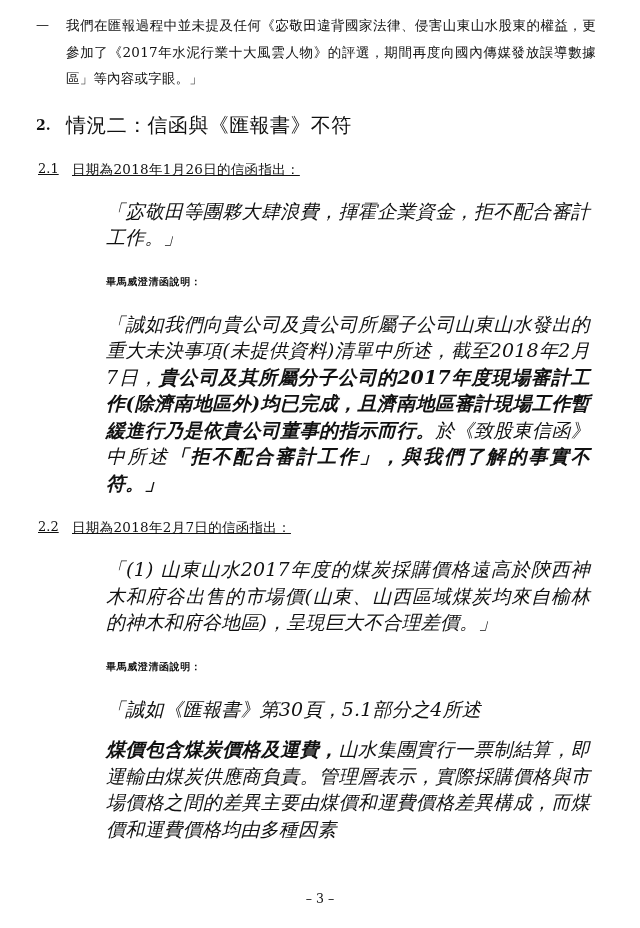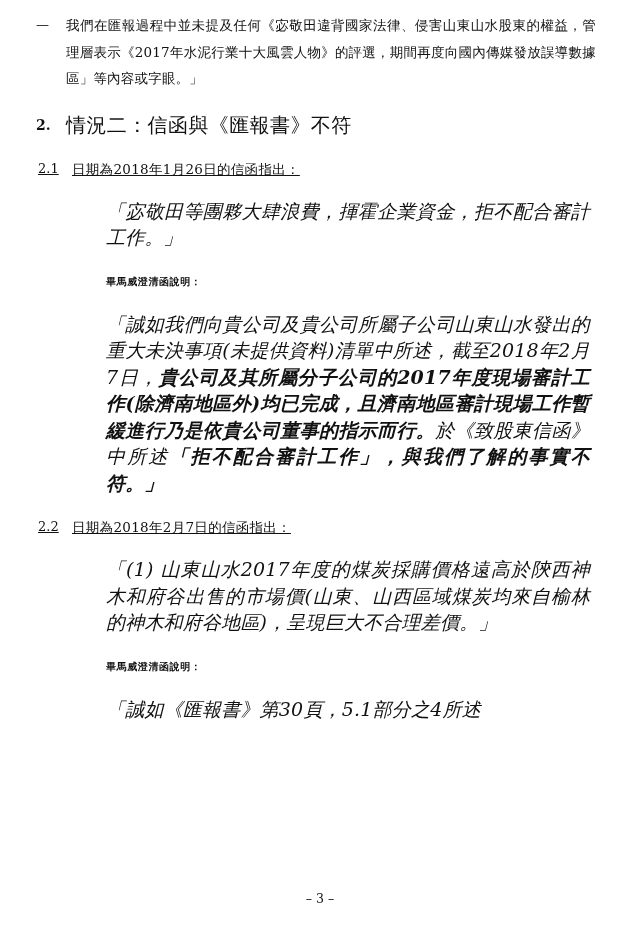--- a/index.html
+++ b/index.html
@@ -126,21 +126,21 @@
     color: #111;
   }
 </style>
 </head>
 <body>
 
 <div class="page">
 
   <div class="blk dash-item">
     <div class="marker">—</div>
-    <div class="body">我們在匯報過程中並未提及任何《宓敬田違背國家法律、侵害山東山水股東的權益，管理層表示《2017年水泥行業十大風雲人物》的評選，期間再度向國內傳媒發放誤導數據區」等內容或字眼。」</div>
+    <div class="body">我們在匯報過程中並未提及任何《宓敬田違背國家法律、侵害山東山水股東的權益，更參加了《2017年水泥行業十大風雲人物》的評選，期間再度向國內傳媒發放誤導數據區」等內容或字眼。」</div>
   </div>
 
   <div class="blk section-head">
     <div class="marker">2.</div>
     <div class="body">情況二：信函與《匯報書》不符</div>
   </div>
 
   <div class="blk sub">
     <div class="marker">2.1</div>
     <div class="body">日期為2018年1月26日的信函指出：</div>
@@ -159,15 +159,18 @@
     <div class="marker">2.2</div>
     <div class="body">日期為2018年2月7日的信函指出：</div>
   </div>
 
   <div class="quote">「(1) 山東山水2017年度的煤炭採購價格遠高於陝西神木和府谷出售的市場價(山東、山西區域煤炭均來自榆林的神木和府谷地區)，呈現巨大不合理差價。」</div>
 
   <div class="quote-label">畢馬威澄清函說明：</div>
 
   <div class="quote">「誠如《匯報書》第30頁，5.1部分之4所述</div>
 
+  <div class="quote tight">
+    <b class="bi">煤價包含煤炭價格及運費，</b><span>山水集團實行一票制結算，即運輸由煤炭供應商負責。管理層表示，實際採購價格與市場價格之間的差異主要由煤價和運費價格差異構成，而煤價和運費價格均由多種因素</span>
+  </div>
 
   <div class="footer">– 3 –</div>
 </div>
 
 </body></html>

